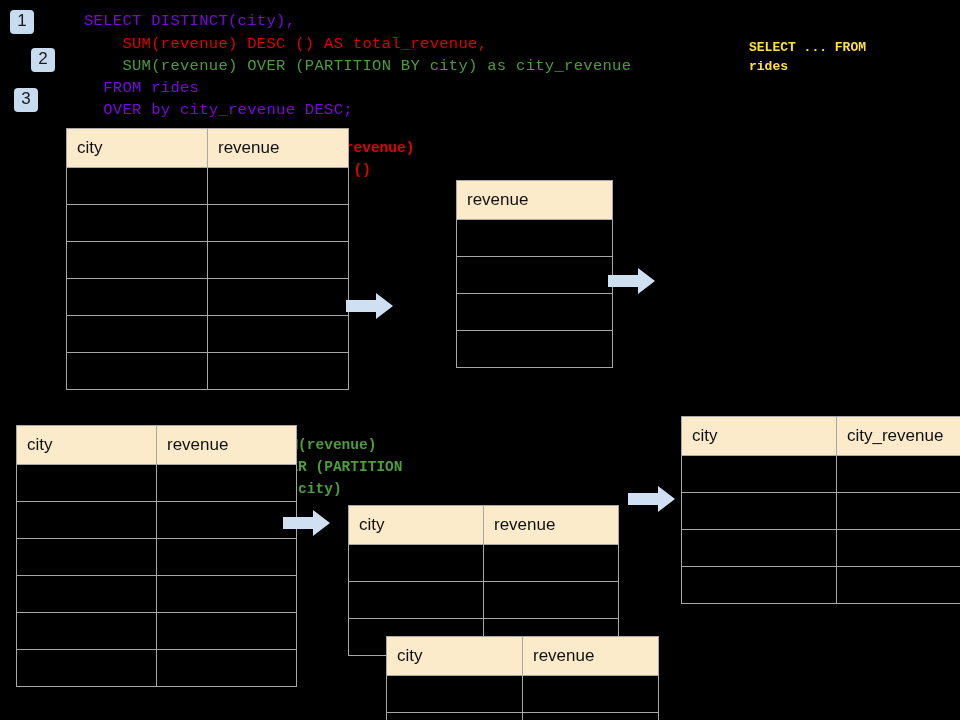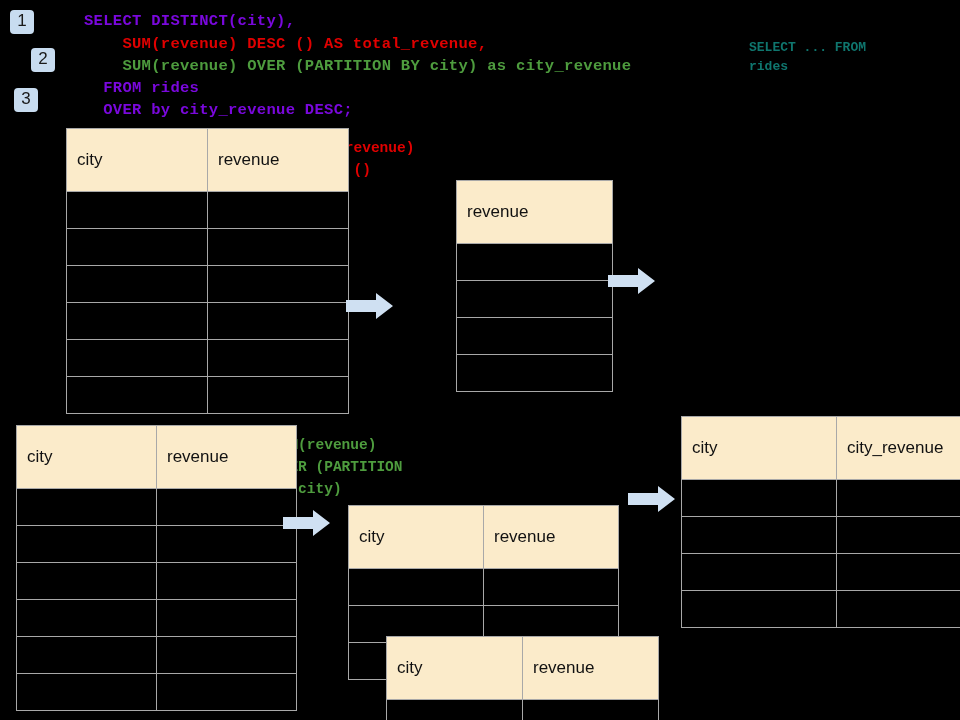--- a/index.html
+++ b/index.html
@@ -30,35 +30,35 @@
     height: 24px;
   }
 
   
   .code {
     position: absolute;
     font-family: "Liberation Mono", monospace;
     font-size: 15.5px;
     line-height: 21.5px;
     white-space: pre;
-    font-weight: bold;
+    font-weight: normal;
     letter-spacing: 0.3px;
   }
   .code-purple { color: #7a08dd; }
   .code-red    { color: #e00000; }
   .code-green  { color: #4e9c3e; }
 
   .aside {
     position: absolute;
     font-family: "Liberation Mono", monospace;
     font-size: 13px;
     line-height: 19px;
     font-weight: bold;
     white-space: pre;
-    color: #0f766e;
+    color: #fde047;
   }
 
   
   .anno {
     position: absolute;
     font-family: "Liberation Mono", monospace;
     font-size: 14.5px;
     line-height: 22px;
     font-weight: bold;
     white-space: pre;
@@ -81,21 +81,21 @@
   }
   .tbl th {
     border: 1px solid #a8a8a8;
     background: #fbebca;
     color: #111111;
     font-family: "Liberation Sans", sans-serif;
     font-weight: normal;
     font-size: 17px;
     text-align: left;
     height: 38px;
-    padding: 12px 10px;
+    padding: 0 10px;
   }
 
   
   .arrow {
     position: absolute;
     width: 48px;
     height: 30px;
   }
 </style>
 </head>

